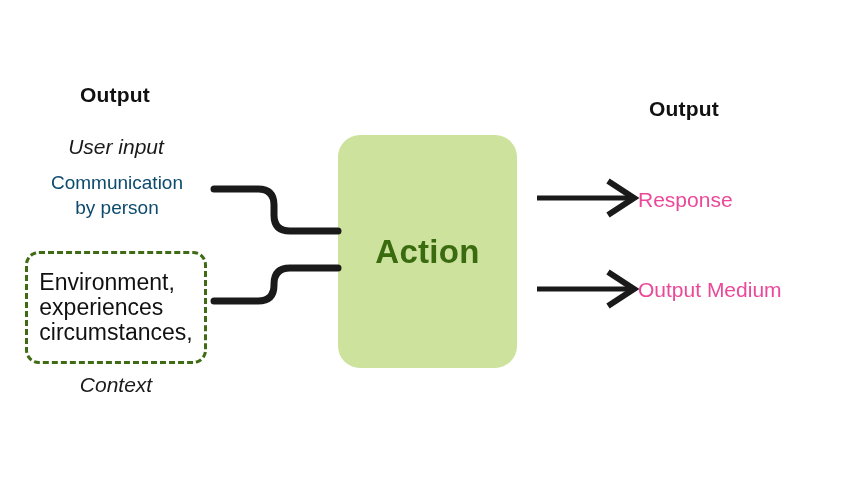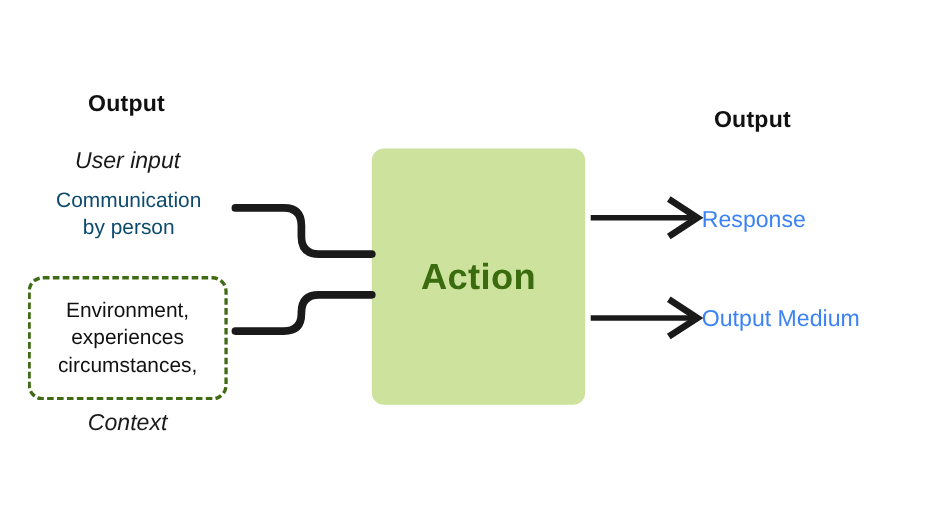--- a/index.html
+++ b/index.html
@@ -58,34 +58,34 @@
     width: 182px;
     height: 113px;
     box-sizing: border-box;
     border: 3px dashed #3f6b15;
     border-radius: 14px;
     display: flex;
     align-items: center;
     justify-content: center;
   }
   #context-box-text {
-    font-size: 19px;
+    font-size: 23px;
     line-height: 25px;
     color: #111111;
-    text-align: center;
+    text-align: left;
   }
 
   
   #action-box {
     left: 338px;
     top: 135px;
-    width: 194px;
+    width: 179px;
     height: 233px;
     background: #cce29d;
-    border-radius: 11px;
+    border-radius: 22px;
     display: flex;
     align-items: center;
     justify-content: center;
   }
   #action-label {
     font-weight: bold;
     font-size: 33px;
     color: #3a6b0f;
     letter-spacing: 0.3px;
   }
@@ -95,21 +95,21 @@
     left: 0;
     top: 0;
     width: 863px;
     height: 480px;
     pointer-events: none;
   }
 
   
   .out-main {
     font-size: 21px;
-    color: #3b82f6;
+    color: #ec4899;
     white-space: nowrap;
   }
   #response-text      { left: 638px; top: 188px; }
   #output-medium-text { left: 638px; top: 278px; }
   #output-medium-sub {
     left: 645px;
     top: 306px;
     width: 210px;
     font-size: 17px;
     line-height: 22px;

